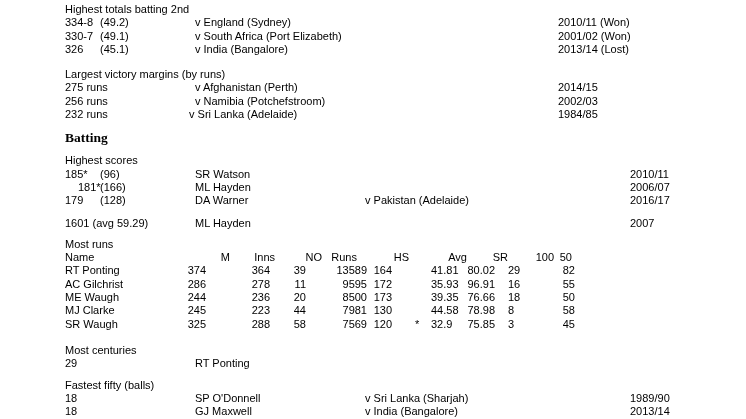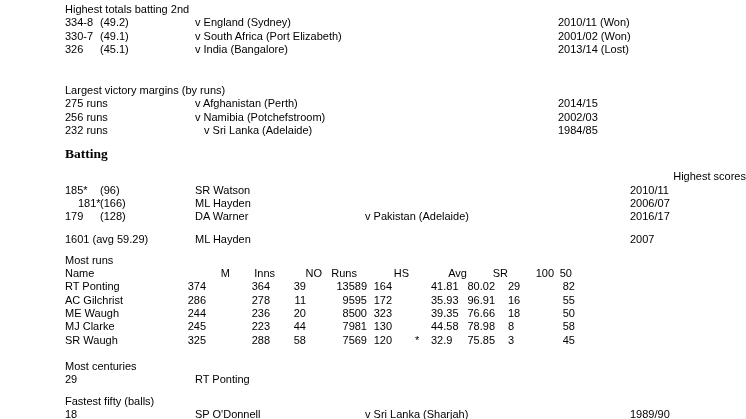--- a/index.html
+++ b/index.html
@@ -7,22 +7,22 @@
     width:746px; height:419px; overflow:hidden;
     background:#ffffff; color:#000000;
     font-family:"Liberation Sans","DejaVu Sans",sans-serif;
     font-size:11px;
   }
   .content { position:relative; padding:3px 0 0 65px; }
   .line { position:relative; height:13.3px; line-height:13.3px; white-space:nowrap; }
   .b { font-weight:normal; }
   .c { position:absolute; top:0; white-space:pre; }
   .r { transform:translateX(-100%); }
-  .section-s2 { margin-top:28px; }
-  .section-hs { margin-top:8px;text-align:right; }
+  .section-s2 { margin-top:12px; }
+  .section-hs { margin-top:8px; }
   .section-mry { margin-top:9px; }
   .section-mr { margin-top:8px; }
   .section-mc { margin-top:13px; }
   .section-ff { margin-top:8px; }
   .serif-heading {
     margin-top:9px; height:16px; line-height:16px;
     font-family:"Liberation Serif","DejaVu Serif",serif;
     font-size:13.5px; font-weight:bold;
   }
 </style>
@@ -60,21 +60,21 @@
       <span class="c" style="left:130px">v Afghanistan (Perth)</span>
       <span class="c" style="left:493px">2014/15</span>
     </div>
     <div class="line">
       <span class="c" style="left:0">256 runs</span>
       <span class="c" style="left:130px">v Namibia (Potchefstroom)</span>
       <span class="c" style="left:493px">2002/03</span>
     </div>
     <div class="line">
       <span class="c" style="left:0">232 runs</span>
-      <span class="c" style="left:139px">v Sri Lanka (Adelaide)</span>
+      <span class="c" style="left:124px">v Sri Lanka (Adelaide)</span>
       <span class="c" style="left:493px">1984/85</span>
     </div>
   </div>
 
   <div class="serif-heading">Batting</div>
 
   <div class="section-hs">
     <div class="line b">Highest scores</div>
     <div class="line">
       <span class="c" style="left:0">185*</span>
@@ -144,21 +144,21 @@
       <span class="c r" style="left:430px">96.91</span>
       <span class="c" style="left:443px">16</span>
       <span class="c r" style="left:510px">55</span>
     </div>
     <div class="line">
       <span class="c" style="left:0">ME Waugh</span>
       <span class="c r" style="left:141px">244</span>
       <span class="c r" style="left:205px">236</span>
       <span class="c r" style="left:241px">20</span>
       <span class="c r" style="left:302px">8500</span>
-      <span class="c r" style="left:327px">323</span>
+      <span class="c r" style="left:327px">173</span>
       <span class="c" style="left:350px"></span>
       <span class="c" style="left:366px">39.35</span>
       <span class="c r" style="left:430px">76.66</span>
       <span class="c" style="left:443px">18</span>
       <span class="c r" style="left:510px">50</span>
     </div>
     <div class="line">
       <span class="c" style="left:0">MJ Clarke</span>
       <span class="c r" style="left:141px">245</span>
       <span class="c r" style="left:205px">223</span>

